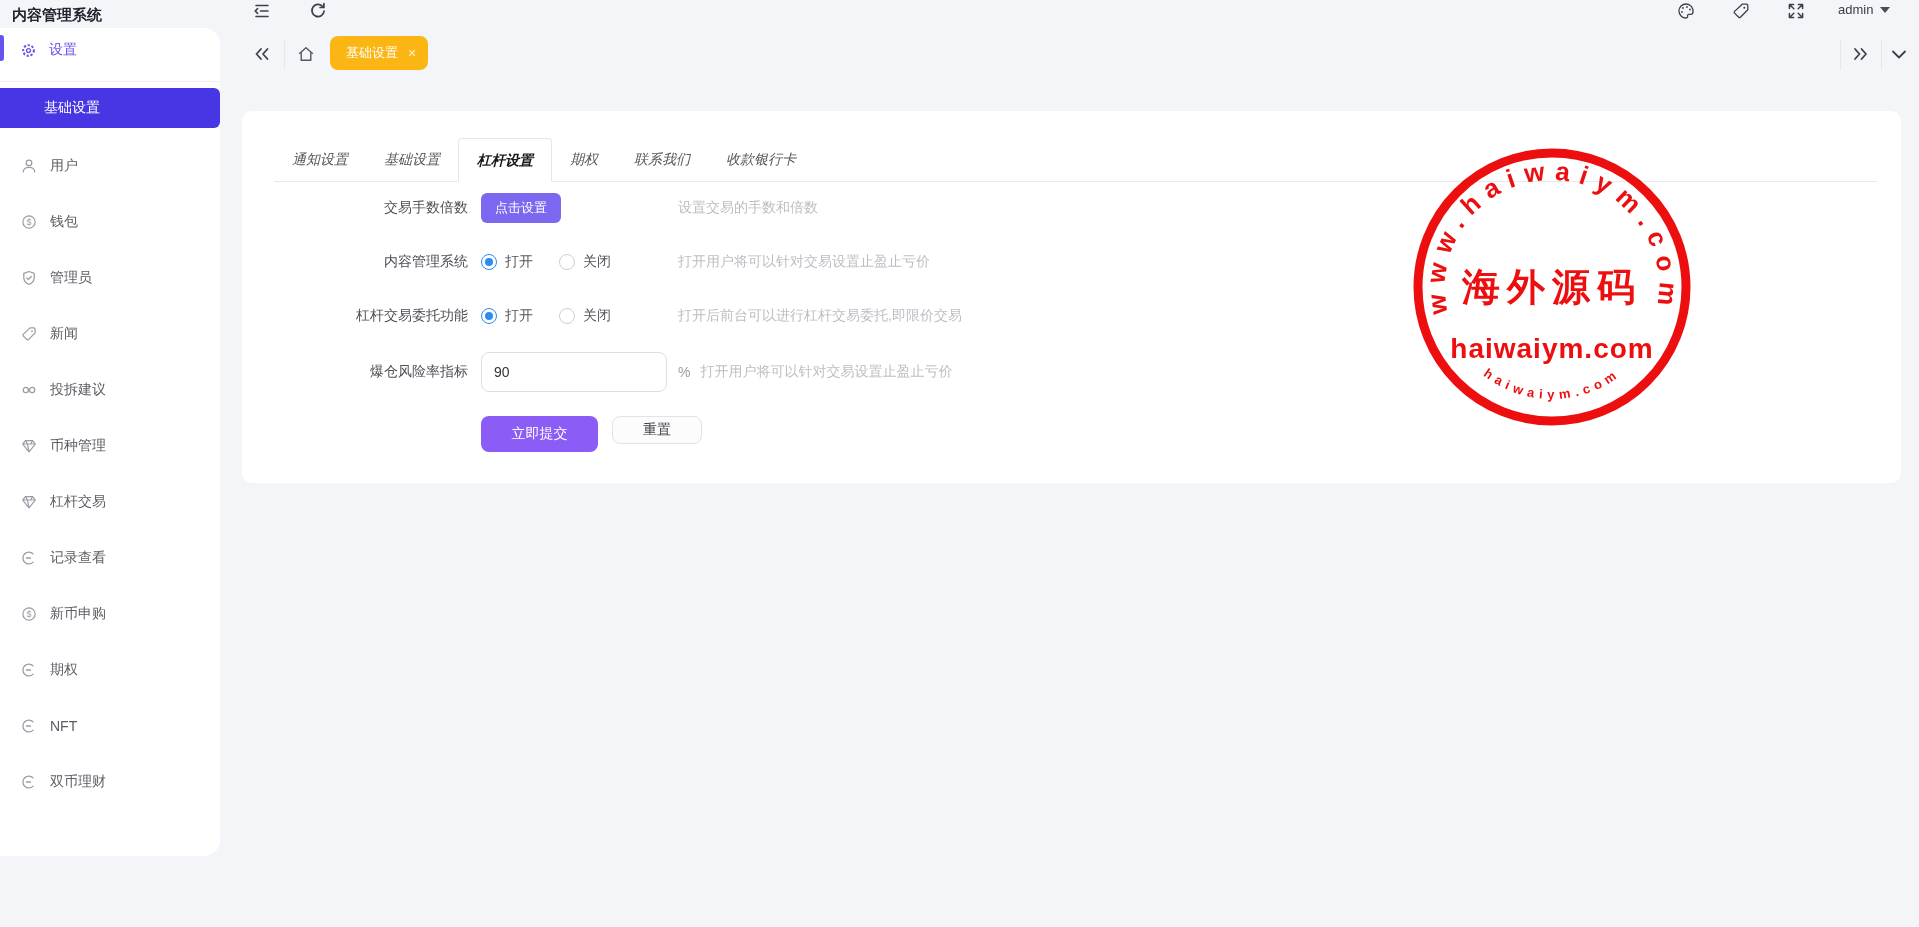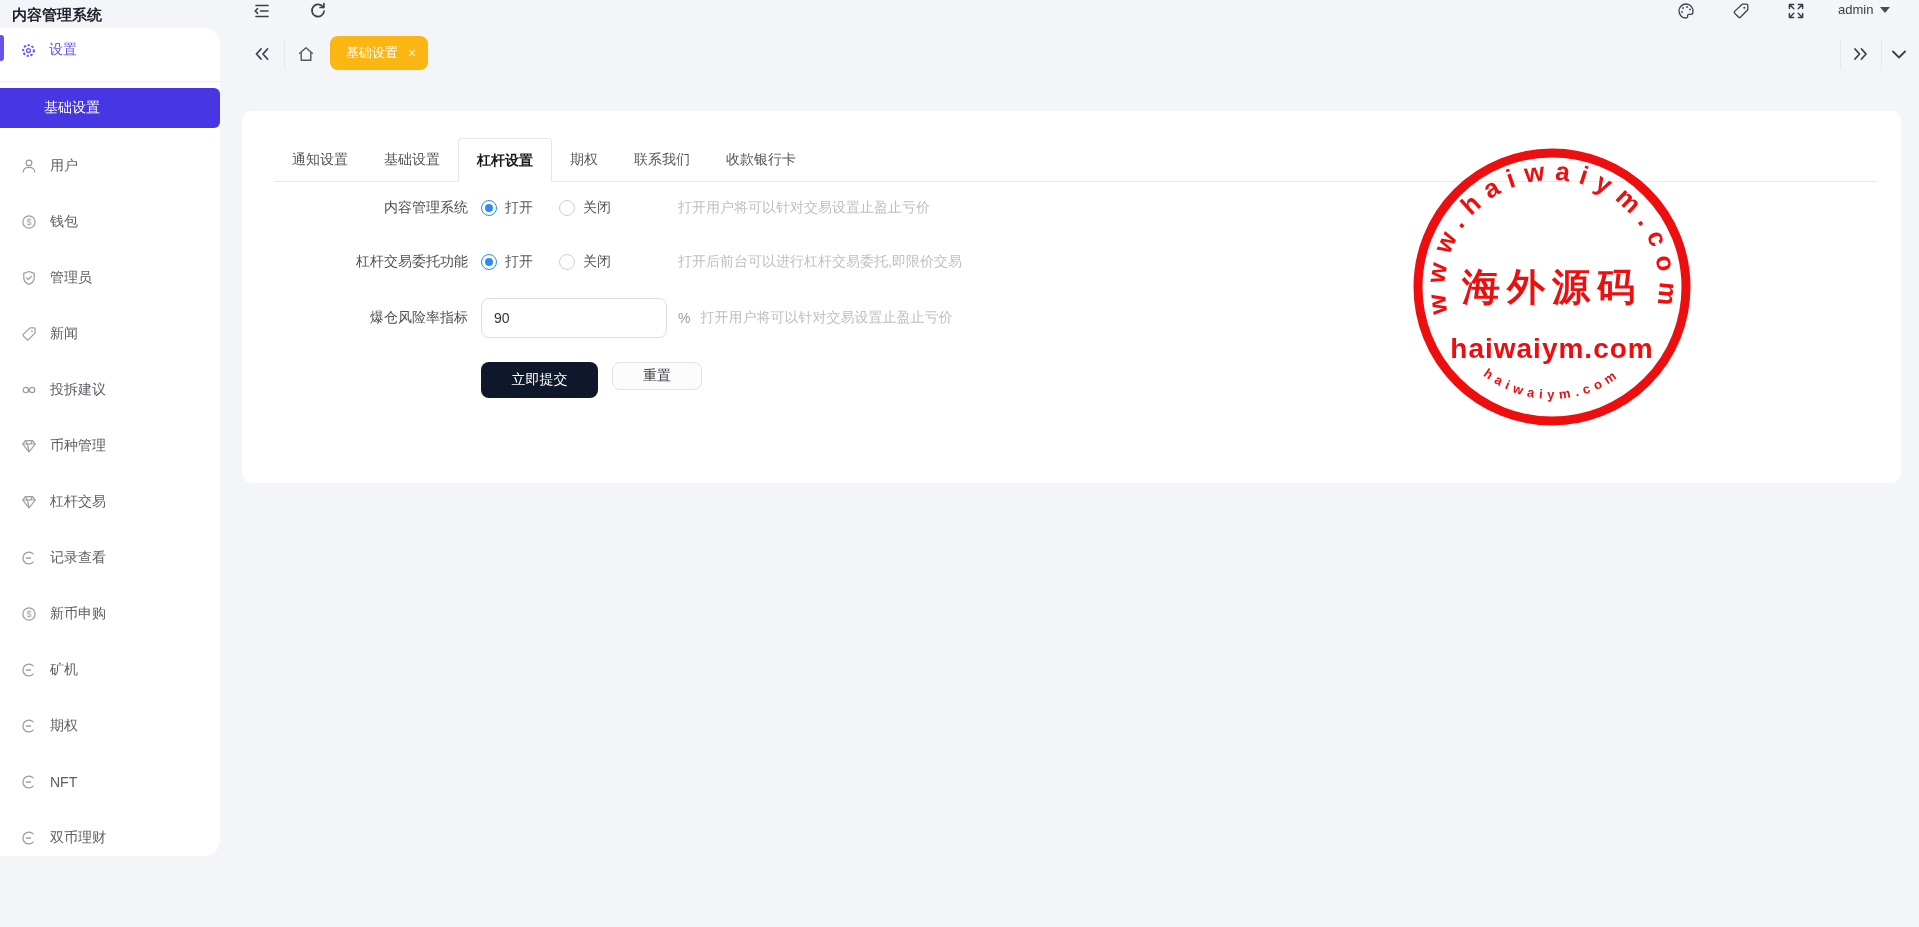--- a/index.html
+++ b/index.html
@@ -36,41 +36,41 @@
   .chev { position:absolute; width:20px; height:18px; color:#3d4046; cursor:pointer; }
   .home-ic { position:absolute; left:296px; top:44px; width:20px; height:20px; color:#55585e; cursor:pointer; }
   .tag-chip { position:absolute; left:330px; top:36px; height:34px; background:#fcb614; border-radius:8px;
               display:flex; align-items:center; padding:0 12px 0 16px; gap:10px; cursor:pointer; }
   .tag-chip .tag-label { color:#ffffff; font-size:13px; }
   .tag-chip .tag-close { color:rgba(255,255,255,.8); font-size:14px; line-height:1; cursor:pointer; }
 
   
   .card { position:absolute; left:242px; top:111px; width:1659px; height:372px; background:#ffffff; border-radius:10px; }
   .tabs { margin:27px 24px 0 32px; height:44px; display:flex; border-bottom:1px solid #e9e9ec; }
-  .tab { padding:0 18px; line-height:42px; font-size:14px; color:#54565c; cursor:pointer; white-space:nowrap; }
+  .tab { padding:0 18px; line-height:42px; font-size:14px; color:#54565c; cursor:pointer; white-space:nowrap;font-style:italic; }
   .tab.active { border:1px solid #e6e6e9; border-bottom:1px solid #ffffff; margin-bottom:-1px;
                 background:#ffffff; border-radius:4px 4px 0 0; color:#17181c; font-weight:bold; }
   .form { padding-top:8px; }
   .form-row { display:flex; align-items:center; min-height:36px; margin-bottom:18px; }
   .f-label { flex:0 0 226px; text-align:right; margin-right:13px; font-size:14px; color:#4d5056; }
   .f-control { flex:0 0 197px; display:flex; align-items:center; }
   .f-hint { font-size:14px; color:#bdbec4; }
   .suffix { font-size:14px; color:#9b9ea5; margin-right:10px; }
   .btn-mini { background:#7b68f0; color:#fff; border:none; border-radius:6px; height:30px; padding:0 14px;
               font-size:13px; cursor:pointer; font-family:inherit; }
   .radio-opt { display:flex; align-items:center; margin-right:26px; cursor:pointer; }
   .radio { width:16px; height:16px; border-radius:50%; border:1px solid #ccd0d6; background:#fff; position:relative; }
   .radio.checked { border-color:#2d8cf0; }
   .radio.checked::after { content:""; position:absolute; left:50%; top:50%; width:8px; height:8px;
                           transform:translate(-50%,-50%); border-radius:50%; background:#2d8cf0; }
   .radio-text { font-size:14px; color:#54575d; margin-left:8px; }
   .risk-input { width:186px; height:40px; border:1px solid #dcdfe3; border-radius:8px; padding:4px 12px;
                 font-size:14px; color:#303236; font-family:inherit; outline:none; }
   .btn-row { margin-left:239px; display:flex; gap:14px; margin-top:24px; }
-  .btn-submit { width:117px; height:36px; background:#0f172a; color:#fff; border:none; border-radius:8px;
+  .btn-submit { width:117px; height:36px; background:#8b5cf6; color:#fff; border:none; border-radius:8px;
                 font-size:14px; cursor:pointer; font-family:inherit; }
   .btn-reset { width:90px; height:28px; background:#fcfcfd; color:#3f4146; border:1px solid #e2e2e7;
                border-radius:8px; font-size:14px; cursor:pointer; font-family:inherit; }
 
   
   .stamp { position:absolute; left:1402px; top:137px; width:300px; height:300px; z-index:9; pointer-events:none; }
   .stamp text { fill:#ed0f0f; font-family:"Liberation Sans","DejaVu Sans",sans-serif; }
 </style>
 </head>
 <body>
@@ -177,29 +177,20 @@
         </span>
         <span>新币申购</span>
       </div>
       <div class="menu-item">
         <span class="ico">
           <svg viewBox="0 0 20 20" fill="none" stroke="currentColor" stroke-width="1.4" stroke-linecap="round">
               <path d="M14.6 5.4 A6.6 6.6 0 1 0 14.6 14.6"></path>
               <path d="M7.2 10 h4.4"></path>
             </svg>
         </span>
-        <span>矿机</span>
-      </div>
-      <div class="menu-item">
-        <span class="ico">
-          <svg viewBox="0 0 20 20" fill="none" stroke="currentColor" stroke-width="1.4" stroke-linecap="round">
-              <path d="M14.6 5.4 A6.6 6.6 0 1 0 14.6 14.6"></path>
-              <path d="M7.2 10 h4.4"></path>
-            </svg>
-        </span>
         <span>期权</span>
       </div>
       <div class="menu-item">
         <span class="ico">
           <svg viewBox="0 0 20 20" fill="none" stroke="currentColor" stroke-width="1.4" stroke-linecap="round">
               <path d="M14.6 5.4 A6.6 6.6 0 1 0 14.6 14.6"></path>
               <path d="M7.2 10 h4.4"></path>
             </svg>
         </span>
         <span>NFT</span>
@@ -288,20 +279,27 @@
       <div class="tab">通知设置</div>
       <div class="tab">基础设置</div>
       <div class="tab active">杠杆设置</div>
       <div class="tab">期权</div>
       <div class="tab">联系我们</div>
       <div class="tab">收款银行卡</div>
     </div>
 
     <div class="form">
 
+      <div class="form-row">
+        <div class="f-label">交易手数倍数</div>
+        <div class="f-control">
+          <button class="btn-mini">点击设置</button>
+        </div>
+        <div class="f-hint">设置交易的手数和倍数</div>
+      </div>
 
       <div class="form-row">
         <div class="f-label">内容管理系统</div>
         <div class="f-control">
           <span class="radio-opt">
             <span class="radio checked"></span>
             <span class="radio-text">打开</span>
           </span>
           <span class="radio-opt">
             <span class="radio"></span>

